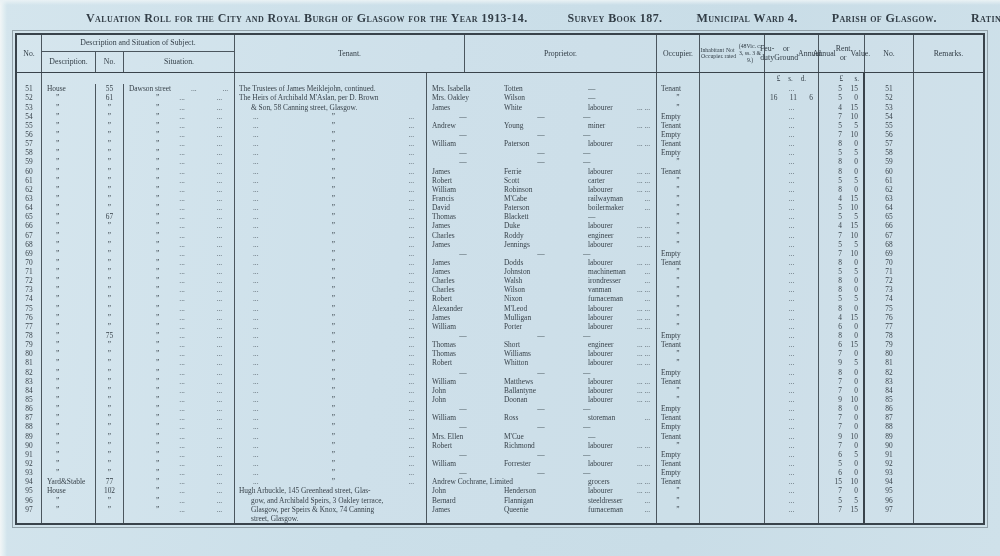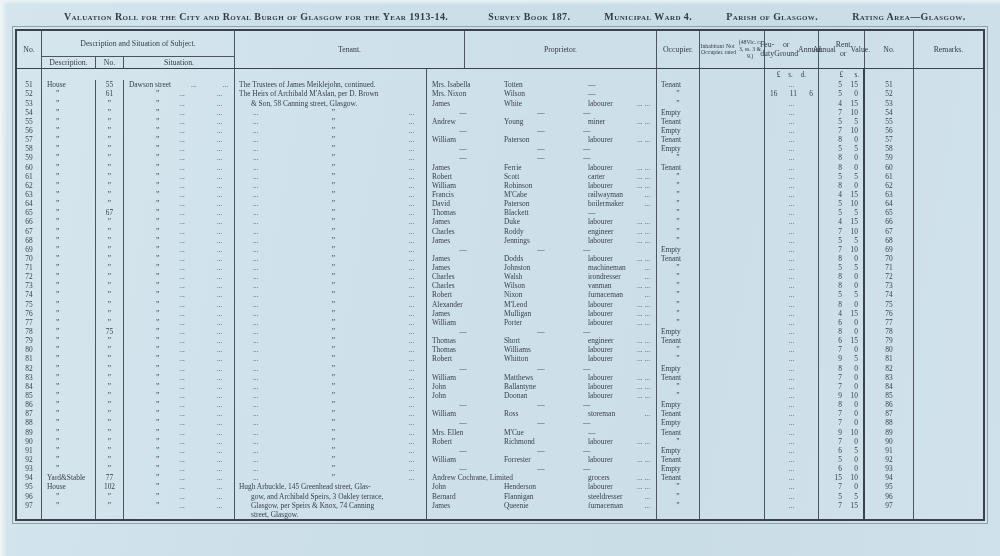--- a/index.html
+++ b/index.html
@@ -15,23 +15,23 @@
     content:"";position:absolute;left:0;top:0;bottom:0;width:7px;
     background:linear-gradient(90deg,#f2f6f7,#dcebf0 70%,rgba(220,235,240,0));
   }
   .page::after{
     content:"";position:absolute;left:0;top:0;right:0;height:5px;
     background:linear-gradient(180deg,#eaf2f5,rgba(234,242,245,0));
   }
   
   .topline{
     display:flex;align-items:baseline;
-    padding:11px 14px 0 64px;
+    padding:11px 14px 0 86px;
     font-variant:small-caps;font-weight:bold;
-    font-size:10px;letter-spacing:.4px;white-space:nowrap;
+    font-size:12px;letter-spacing:.4px;white-space:nowrap;
   }
   .topline .seg{margin-right:34px;}
   .topline .t-title{margin-right:40px;}
   
   .tbl{
     position:relative;
     margin:7px 14px 0 15px;
     width:970px;height:492px;
     border:2px solid #39434b;
     outline:1px solid #93a2aa;outline-offset:2px;
@@ -39,21 +39,21 @@
     background:rgba(255,255,255,0.06);
     box-sizing:border-box;
   }
   .hdr{display:flex;height:40px;border-bottom:1px solid #39434b;box-sizing:border-box;}
   .hc{border-right:1px solid #4b565e;box-sizing:border-box;
       display:flex;flex-direction:row;align-items:center;justify-content:center;
       font-size:7.8px;text-align:center;line-height:1.2;}
   .hc:last-child{border-right:none;}
   .tiny{font-size:5.8px;line-height:1.15;}
   .dsg{display:flex;flex-direction:column;align-items:stretch;justify-content:flex-start;padding:0;}
-  .dsg-top{height:26px;display:flex;align-items:center;justify-content:center;border-bottom:1px solid #4b565e;box-sizing:border-box;}
+  .dsg-top{height:17px;display:flex;align-items:center;justify-content:center;border-bottom:1px solid #4b565e;box-sizing:border-box;}
   .dsg-bot{flex:1;display:flex;}
   .dsg-bot span{display:flex;align-items:center;justify-content:center;border-right:1px solid #4b565e;box-sizing:border-box;}
   .dsg-bot span:last-child{border-right:none;}
   
   .w1{width:25px;} .w2{width:54px;} .w3{width:28px;} .w4{width:111px;}
   .w5{width:192px;} .w6{width:230px;} .w7{width:43px;} .w8{width:65px;}
   .w9{width:54px;} .w10{width:46px;} .w11{width:49px;} .w12{flex:1;}
   
   .subhdr{display:flex;height:12px;font-size:7.2px;box-sizing:border-box;}
   .sc{border-right:1px solid #4b565e;box-sizing:border-box;display:flex;align-items:center;}
@@ -207,21 +207,21 @@
           <span class="bc w3 ctr">61</span>
           <span class="bc w4 sit">
             <span class="st dit2">”</span>
             <span class="dots">...</span>
             <span class="dots">...</span>
           </span>
           <span class="bc w5 prop">
             <span class="pt">The Heirs of Archibald M'Aslan, per D. Brown</span>
           </span>
           <span class="bc w6 ten">
-            <span class="t1">Mrs. Nixon</span>
+            <span class="t1">Mrs. Oakley</span>
             <span class="t2">Wilson</span>
             <span class="t3 cd">
               <span>—</span>
             </span>
           </span>
           <span class="bc w7 occ">
             <span class="vd">”</span>
           </span>
           <span class="bc w8"></span>
           <span class="bc w9 feu v3">

